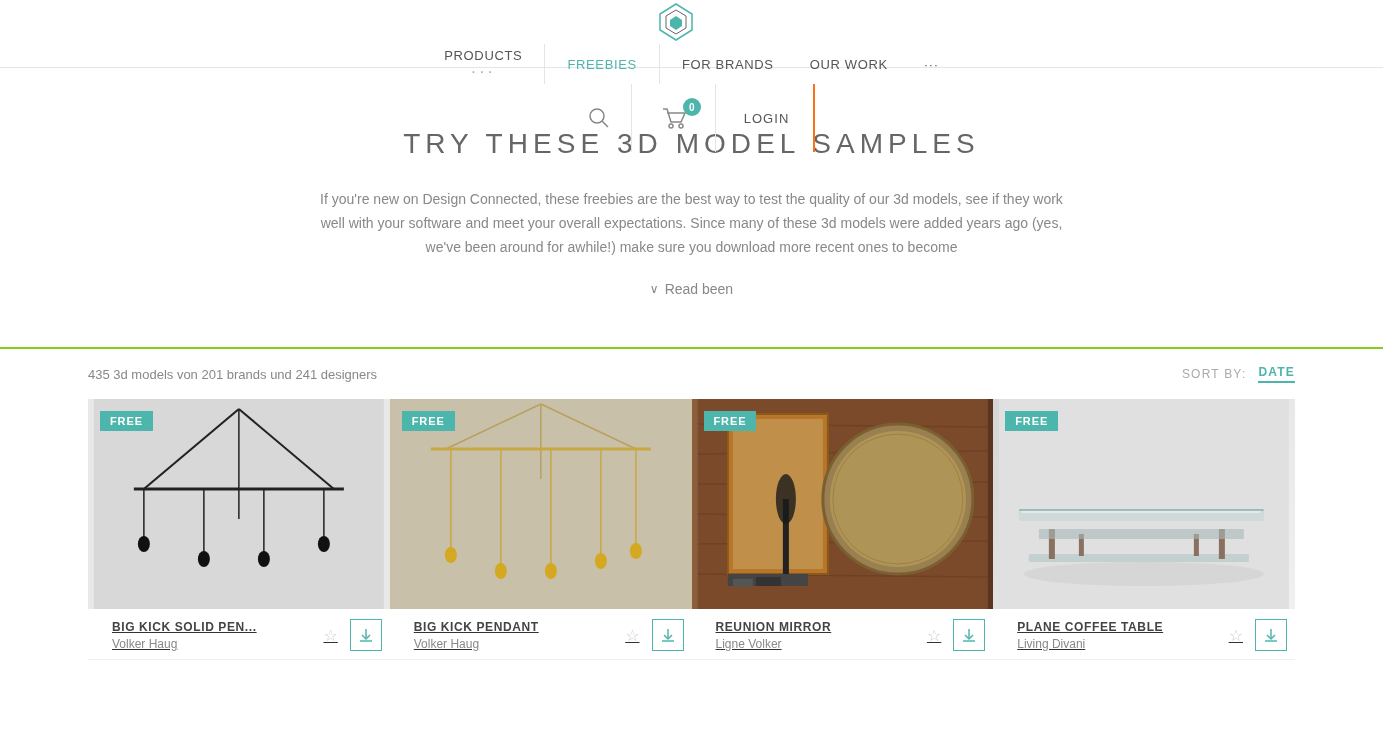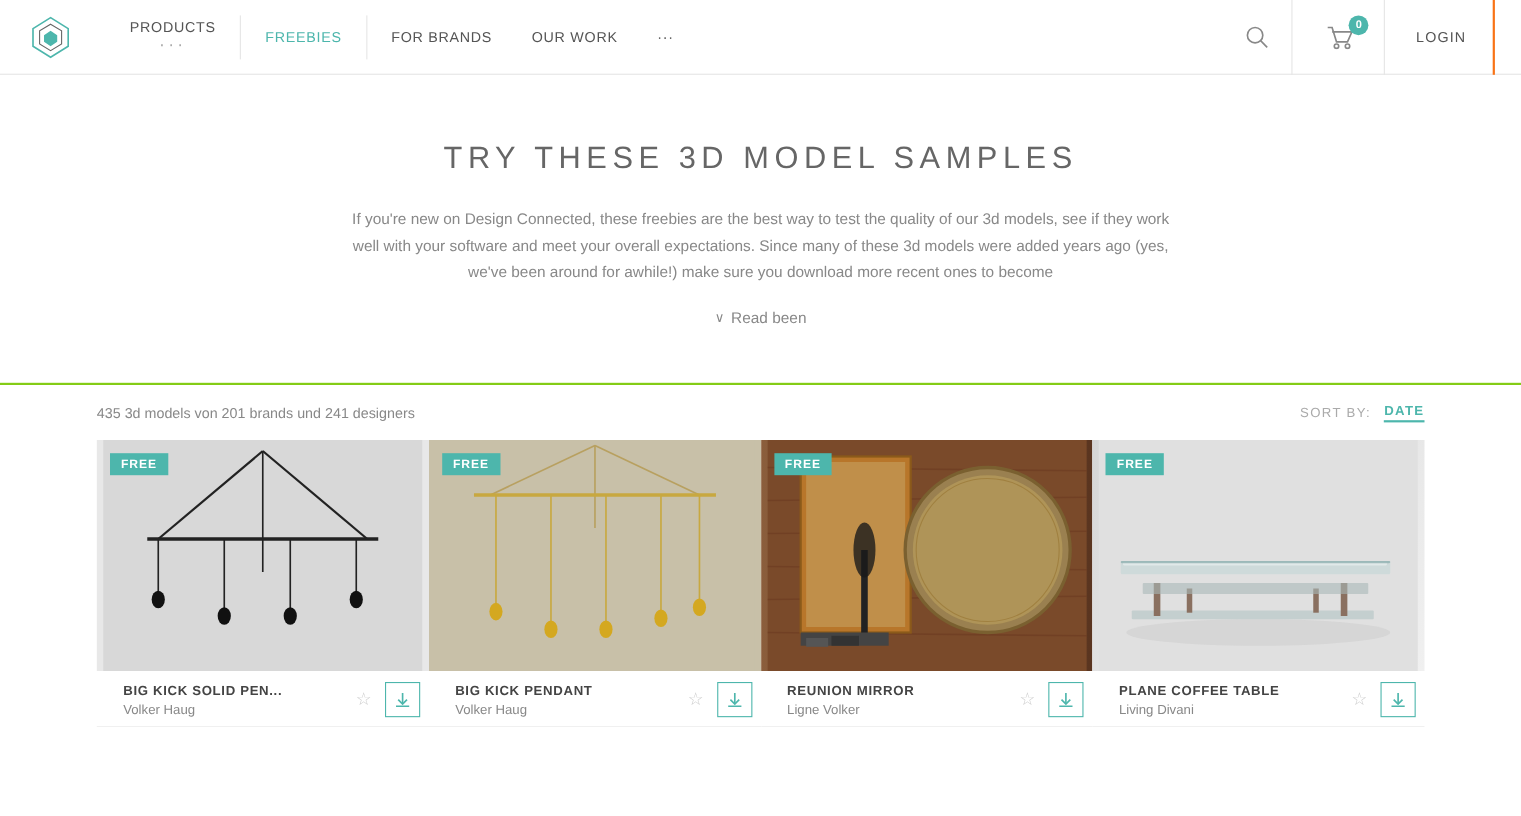--- a/index.html
+++ b/index.html
@@ -7,20 +7,21 @@
 
     
     .header {
       display: flex;
       align-items: center;
       height: 68px;
       border-bottom: 1px solid #e5e5e5;
       padding: 0 24px;
       position: relative;
       background: #fff;
+      flex-direction: column;
     }
     .logo {
       display: flex;
       align-items: center;
       margin-right: 32px;
     }
     .logo-icon {
       width: 44px;
       height: 44px;
     }
@@ -201,20 +202,21 @@
     
     .product-grid {
       display: grid;
       grid-template-columns: repeat(4, 1fr);
       gap: 0;
       padding: 0 88px;
     }
     .product-card {
       position: relative;
       cursor: pointer;
+      text-decoration: underline;
     }
     .free-badge {
       position: absolute;
       top: 12px;
       left: 12px;
       background: #4db6ac;
       color: #fff;
       font-size: 11px;
       font-weight: 600;
       letter-spacing: 0.08em;

